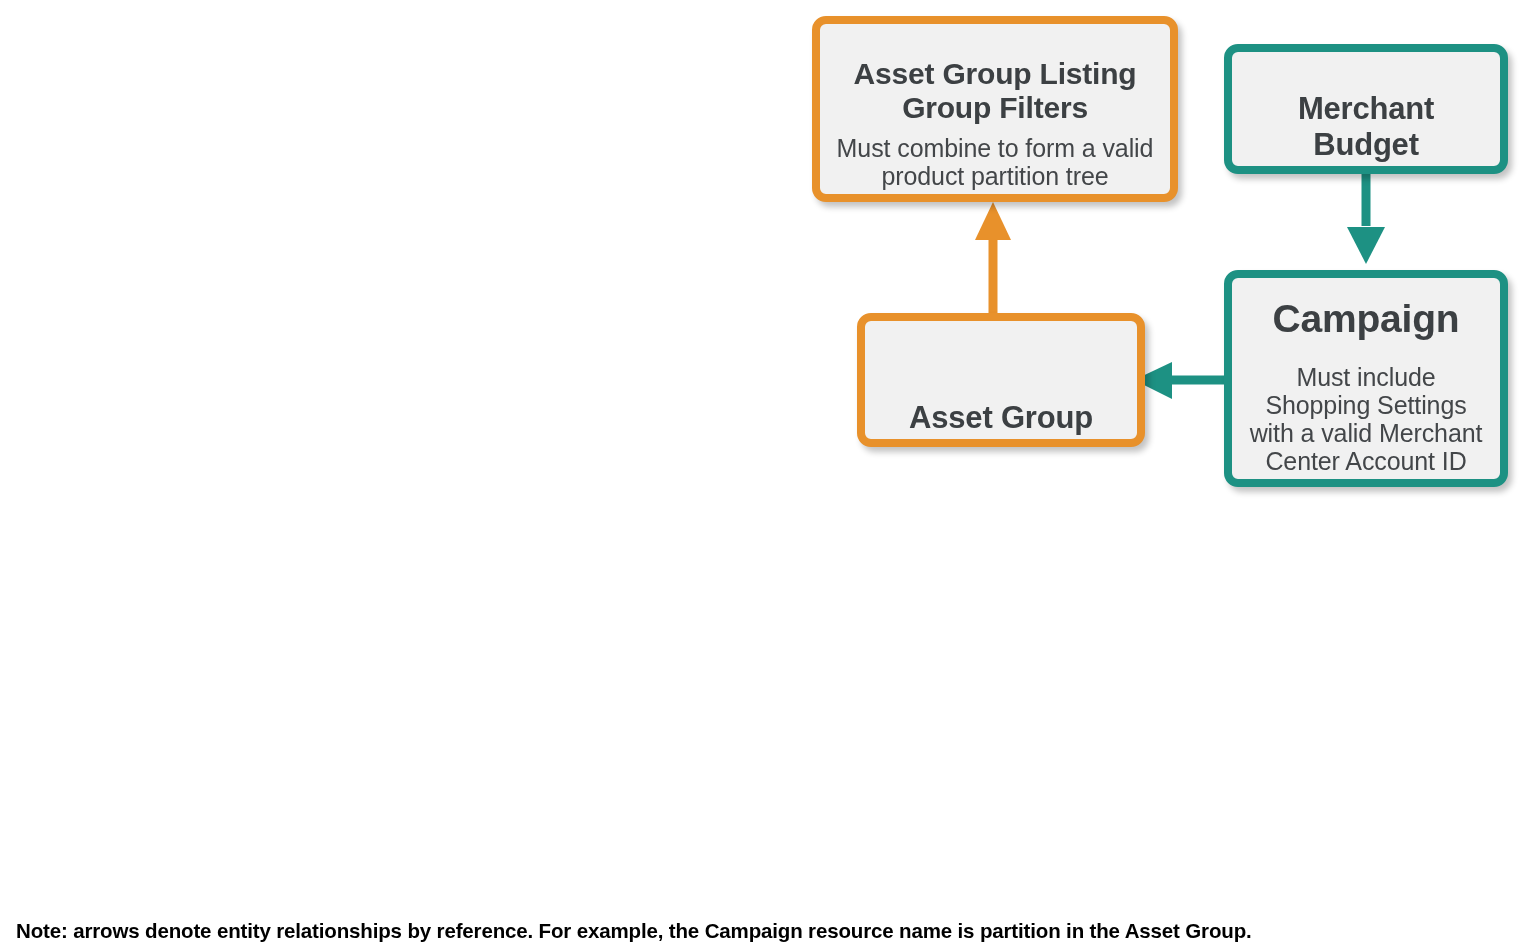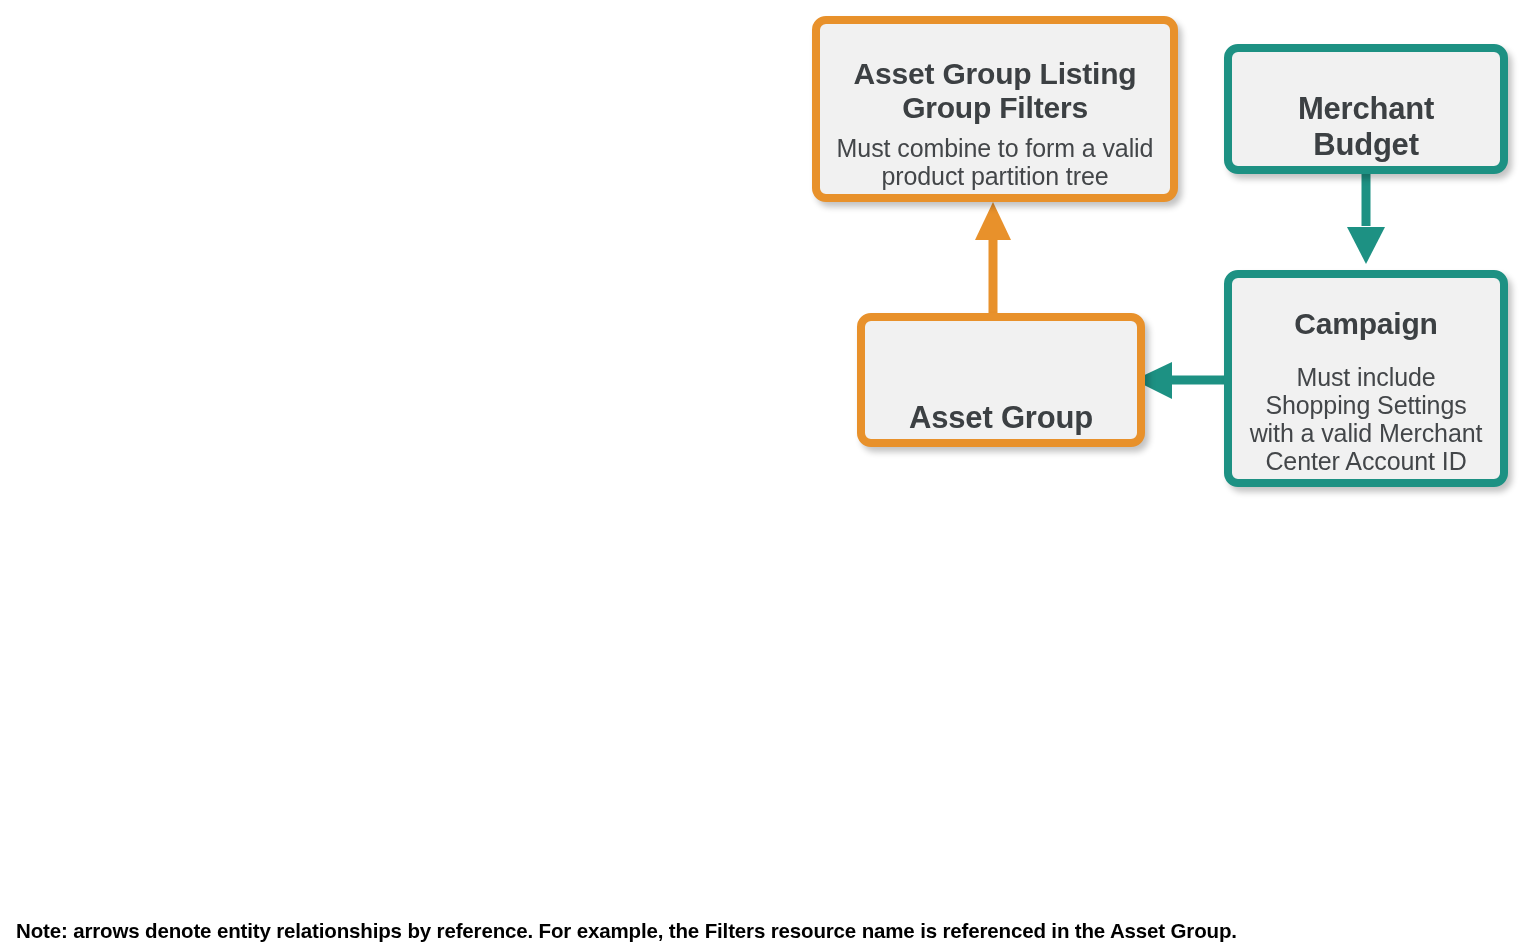--- a/index.html
+++ b/index.html
@@ -82,21 +82,21 @@
 
   #node-asset-group {
     left: 857px;  top: 313px;
     width: 288px; height: 134px;
   }
 
   #node-campaign {
     left: 1224px; top: 270px;
     width: 284px; height: 217px;
   }
-  #node-campaign .node-title { font-size: 30px; margin-top: 44px; }
+  #node-campaign .node-title { font-size: 39px; margin-top: 44px; }
   #node-campaign .node-sub   { font-size: 25px; margin-top: 22px; line-height: 1.12; }
 
   
   #footnote {
     position: absolute;
     left: 16px;
     top: 919px;
     z-index: 2;
     color: #000000;
     font-size: 20.5px;
@@ -139,15 +139,15 @@
 
   <div class="node orange" id="node-asset-group">
     <div class="node-title">Asset Group</div>
   </div>
 
   <div class="node teal" id="node-campaign">
     <div class="node-title">Campaign</div>
     <div class="node-sub">Must include Shopping Settings with a valid Merchant Center Account ID</div>
   </div>
 
-  <div id="footnote">Note: arrows denote entity relationships by reference. For example, the Filters resource name is referenced in the Asset Group.</div>
+  <div id="footnote">Note: arrows denote entity relationships by reference. For example, the Campaign resource name is partition in the Asset Group.</div>
 
 </div>
 
 </body></html>

